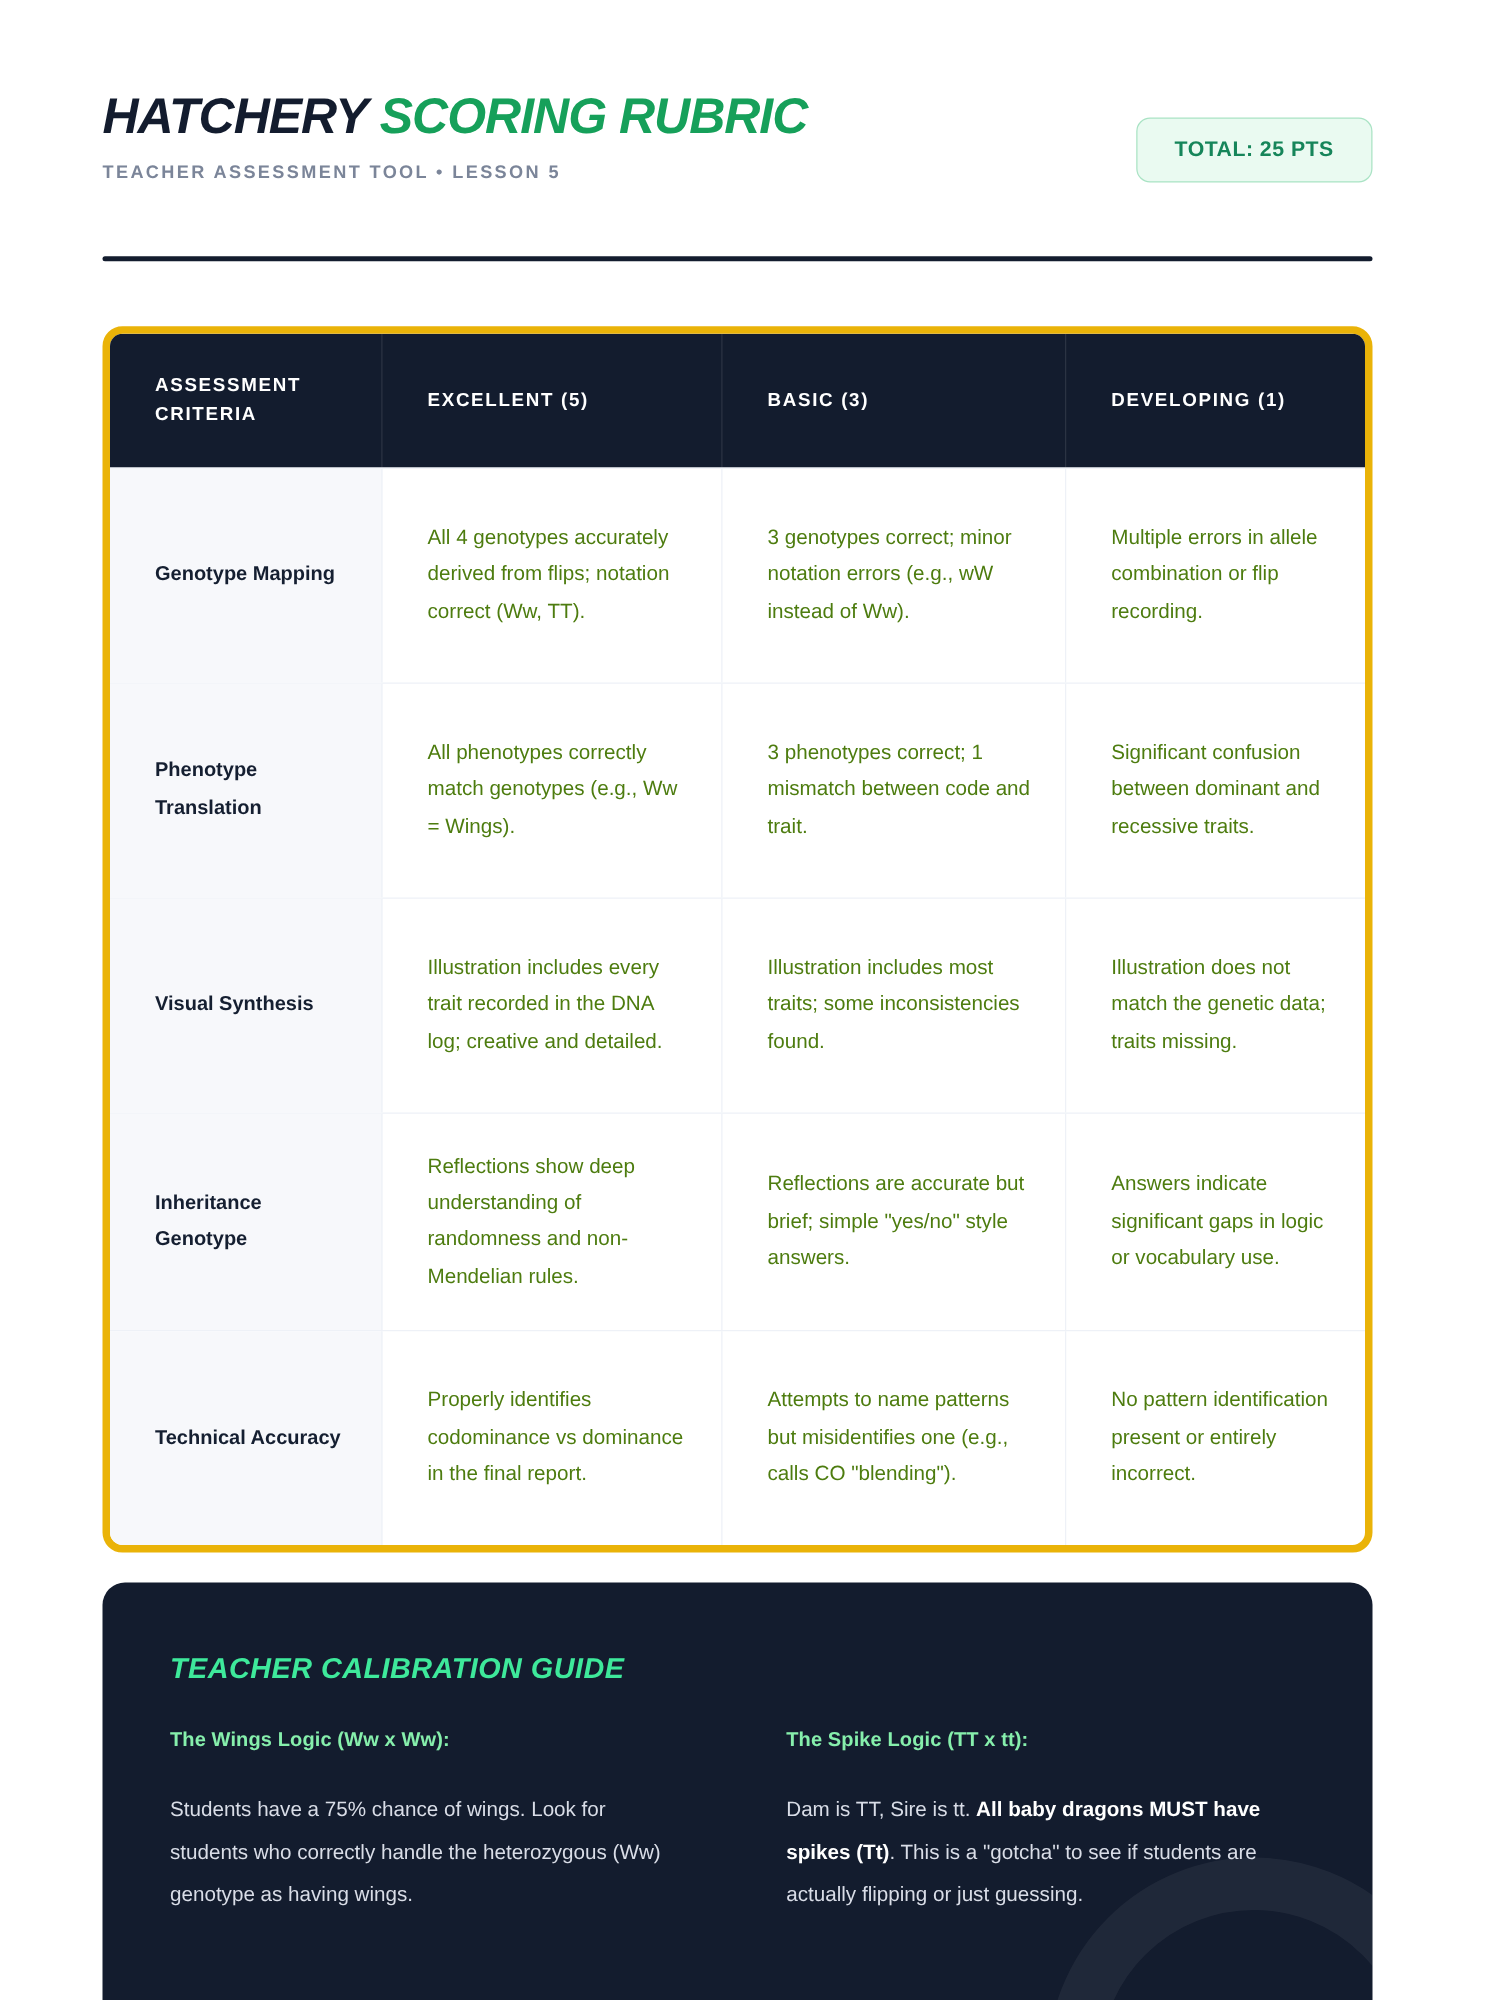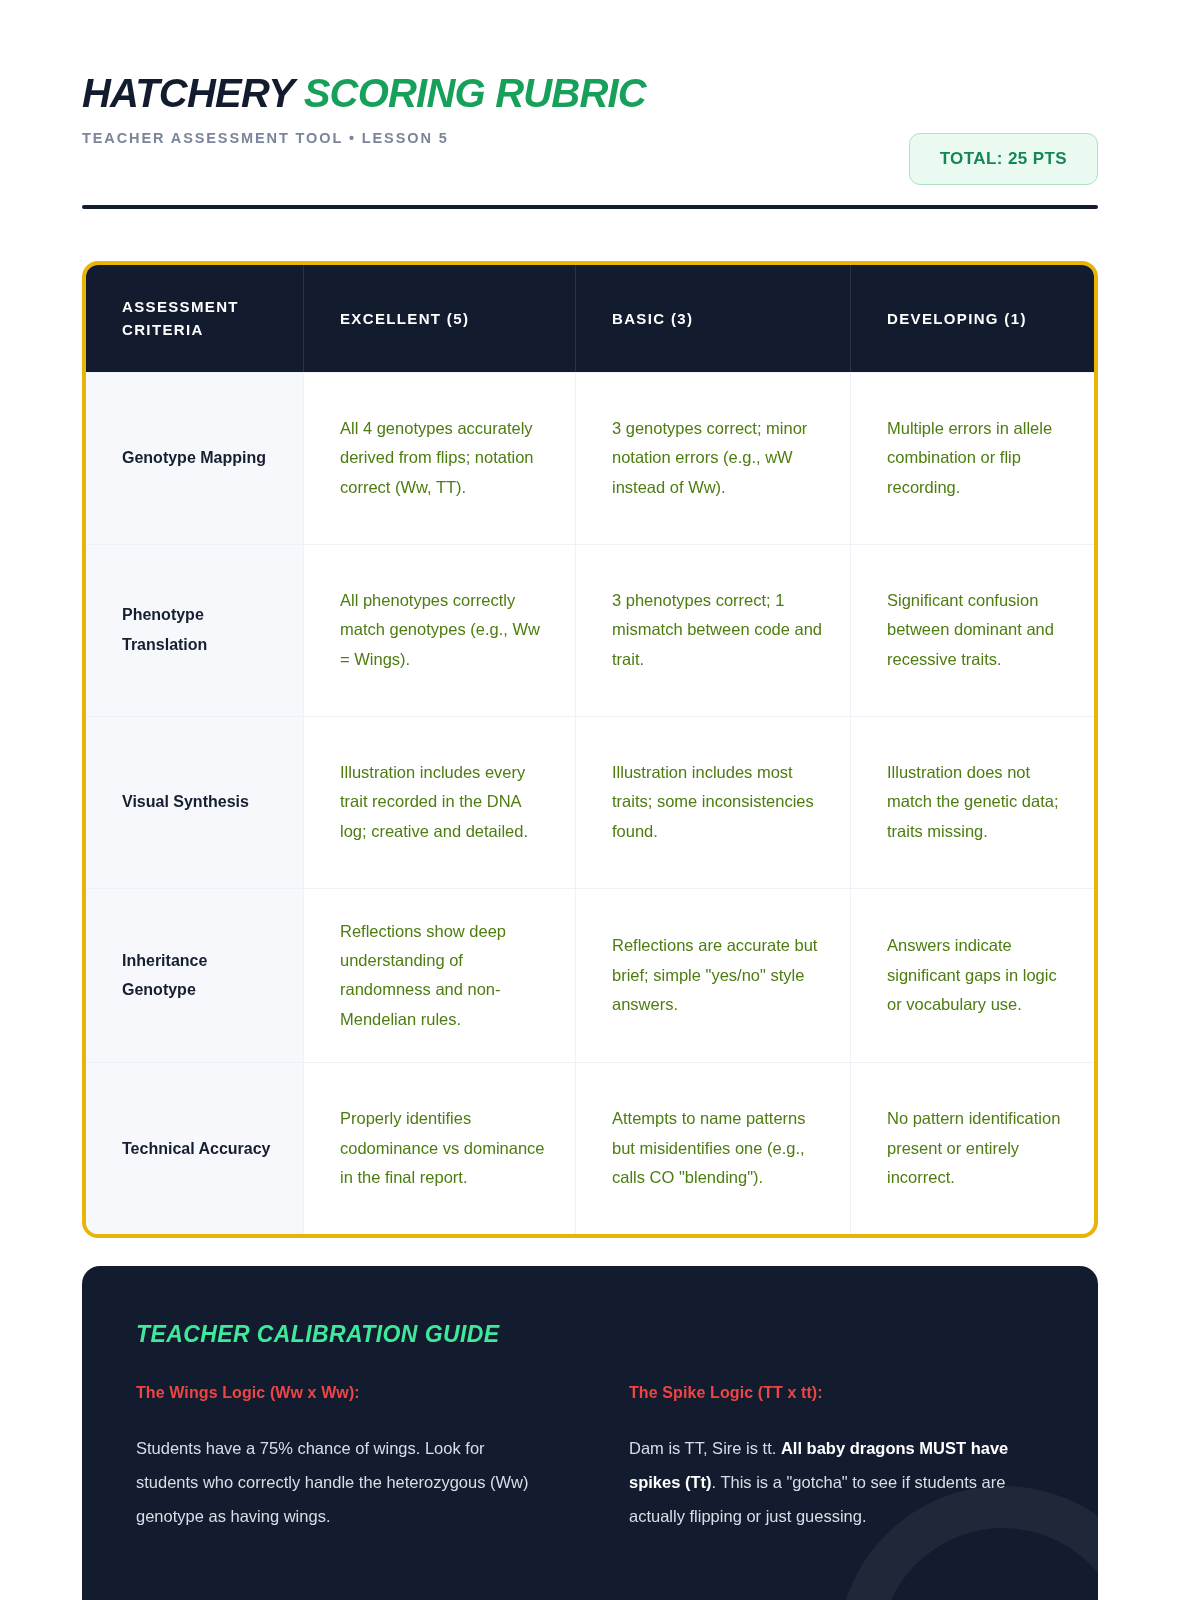--- a/index.html
+++ b/index.html
@@ -57,21 +57,20 @@
     top: 22px;
     padding: 15px 30px;
     background: #eafaf1;
     border: 1.5px solid #a9e3c4;
     border-radius: 11px;
     color: #16855a;
     font-size: 17px;
     font-weight: 700;
     letter-spacing: 0.4px;
     white-space: nowrap;
-    margin-top: 39px;
   }
 
   .header-rule {
     position: absolute;
     left: 82px;
     top: 205px;
     width: 1016px;
     height: 4px;
     background: #131c2e;
     border-radius: 2px;
@@ -79,21 +78,21 @@
 
   
   .rubric-table {
     position: absolute;
     left: 82px;
     top: 261px;
     width: 1016px;
     border-radius: 16px;
     overflow: hidden;
     background: #ffffff;
-    border: 4px solid #eab308;
+    border: 6px solid #eab308;
   }
 
   .t-row {
     display: flex;
     width: 100%;
   }
 
   .t-head {
     background: #131c2e;
   }
@@ -182,21 +181,21 @@
     left: 54px;
     top: 118px;
     right: 54px;
     display: flex;
     gap: 78px;
   }
 
   .calib-col { width: 430px; }
 
   .calib-sub {
-    color: #ef4444;
+    color: #86efac;
     font-size: 16px;
     font-weight: 700;
     letter-spacing: 0.1px;
     margin-bottom: 30px;
     white-space: nowrap;
   }
 
   .calib-body {
     color: #d9dde7;
     font-size: 16.5px;

